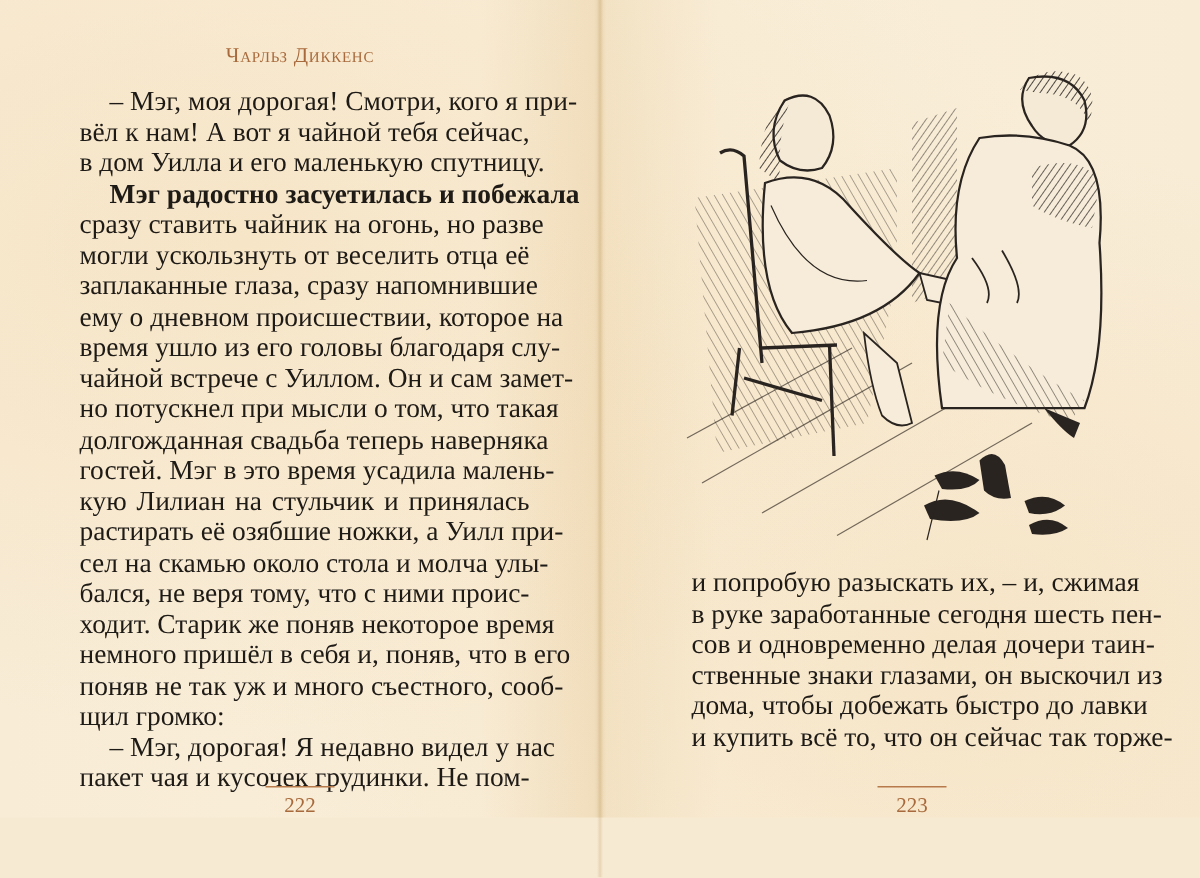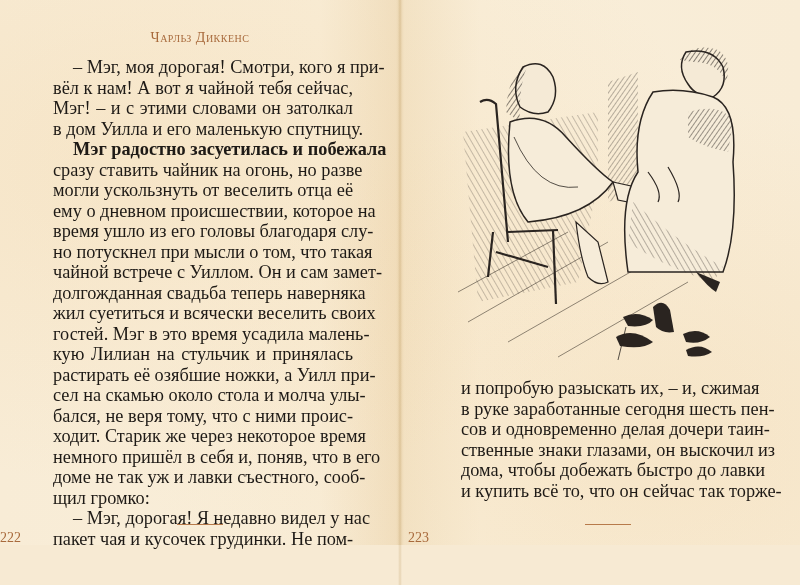--- a/index.html
+++ b/index.html
@@ -32,21 +32,21 @@
     position: absolute;
     font-family: "Liberation Serif", "DejaVu Serif", serif;
     font-size: 18.3px; line-height: 20.5px; color: #1e1a16;
     text-align: justify;
   }
   .left .body-text { left: 53px; top: 57px; width: 300px; }
   .right .body-text { left: 53px; top: 378px; width: 296px; }
   .line { display: block; text-align: justify; text-align-last: justify; white-space: nowrap; }
   .line.last { text-align-last: left; }
   .folio {
-    position: absolute; top: 524px; width: 400px; 
+    position: absolute; top: 524px; width: 400px; text-align: center;
   }
   .folio .rule {
     width: 46px; height: 1px; background: #b77a4a; margin: 0 auto 5px auto;
   }
   .folio .num {
     font-family: "Liberation Serif", "DejaVu Serif", serif;
     font-size: 14px; color: #a86a3c;
   }
   .illustration {
     position: absolute; left: 40px; top: 42px; width: 320px; height: 320px;
@@ -56,39 +56,38 @@
 <body>
 
 <div class="spread">
   <div class="gutter"></div>
 
   <div class="page left">
     <div class="running-head">Чарльз Диккенс</div>
     <div class="body-text">
       <span class="line indent-line" style="padding-left:20px;">– Мэг, моя дорогая! Смотри, кого я при-</span>
       <span class="line">вёл к нам! А вот я чайной тебя сейчас,</span>
-      <span class="line">Мэг! – и с этими словами он затолкал</span>
       <span class="line last">в дом Уилла и его маленькую спутницу.</span>
       <span class="line" style="padding-left:20px;font-weight:bold;">Мэг радостно засуетилась и побежала</span>
       <span class="line">сразу ставить чайник на огонь, но разве</span>
       <span class="line">могли ускользнуть от веселить отца её</span>
+      <span class="line">заплаканные глаза, сразу напомнившие</span>
       <span class="line">ему о дневном происшествии, которое на</span>
       <span class="line">время ушло из его головы благодаря слу-</span>
+      <span class="line">чайной встрече с Уиллом. Он и сам замет-</span>
       <span class="line">но потускнел при мысли о том, что такая</span>
-      <span class="line">чайной встрече с Уиллом. Он и сам замет-</span>
       <span class="line">долгожданная свадьба теперь наверняка</span>
-      <span class="line">жил суетиться и всячески веселить своих</span>
       <span class="line">гостей. Мэг в это время усадила малень-</span>
       <span class="line">кую Лилиан на стульчик и принялась</span>
       <span class="line">растирать её озябшие ножки, а Уилл при-</span>
       <span class="line">сел на скамью около стола и молча улы-</span>
       <span class="line">бался, не веря тому, что с ними проис-</span>
-      <span class="line">ходит. Старик же через некоторое время</span>
+      <span class="line">ходит. Старик же поняв некоторое время</span>
       <span class="line">немного пришёл в себя и, поняв, что в его</span>
-      <span class="line">доме не так уж и лавки съестного, сооб-</span>
+      <span class="line">поняв не так уж и много съестного, сооб-</span>
       <span class="line last">щил громко:</span>
       <span class="line" style="padding-left:20px;">– Мэг, дорогая! Я недавно видел у нас</span>
       <span class="line">пакет чая и кусочек грудинки. Не пом-</span>
 
     </div>
     <div class="folio">
       <div class="rule"></div>
       <div class="num">222</div>
     </div>
   </div>

